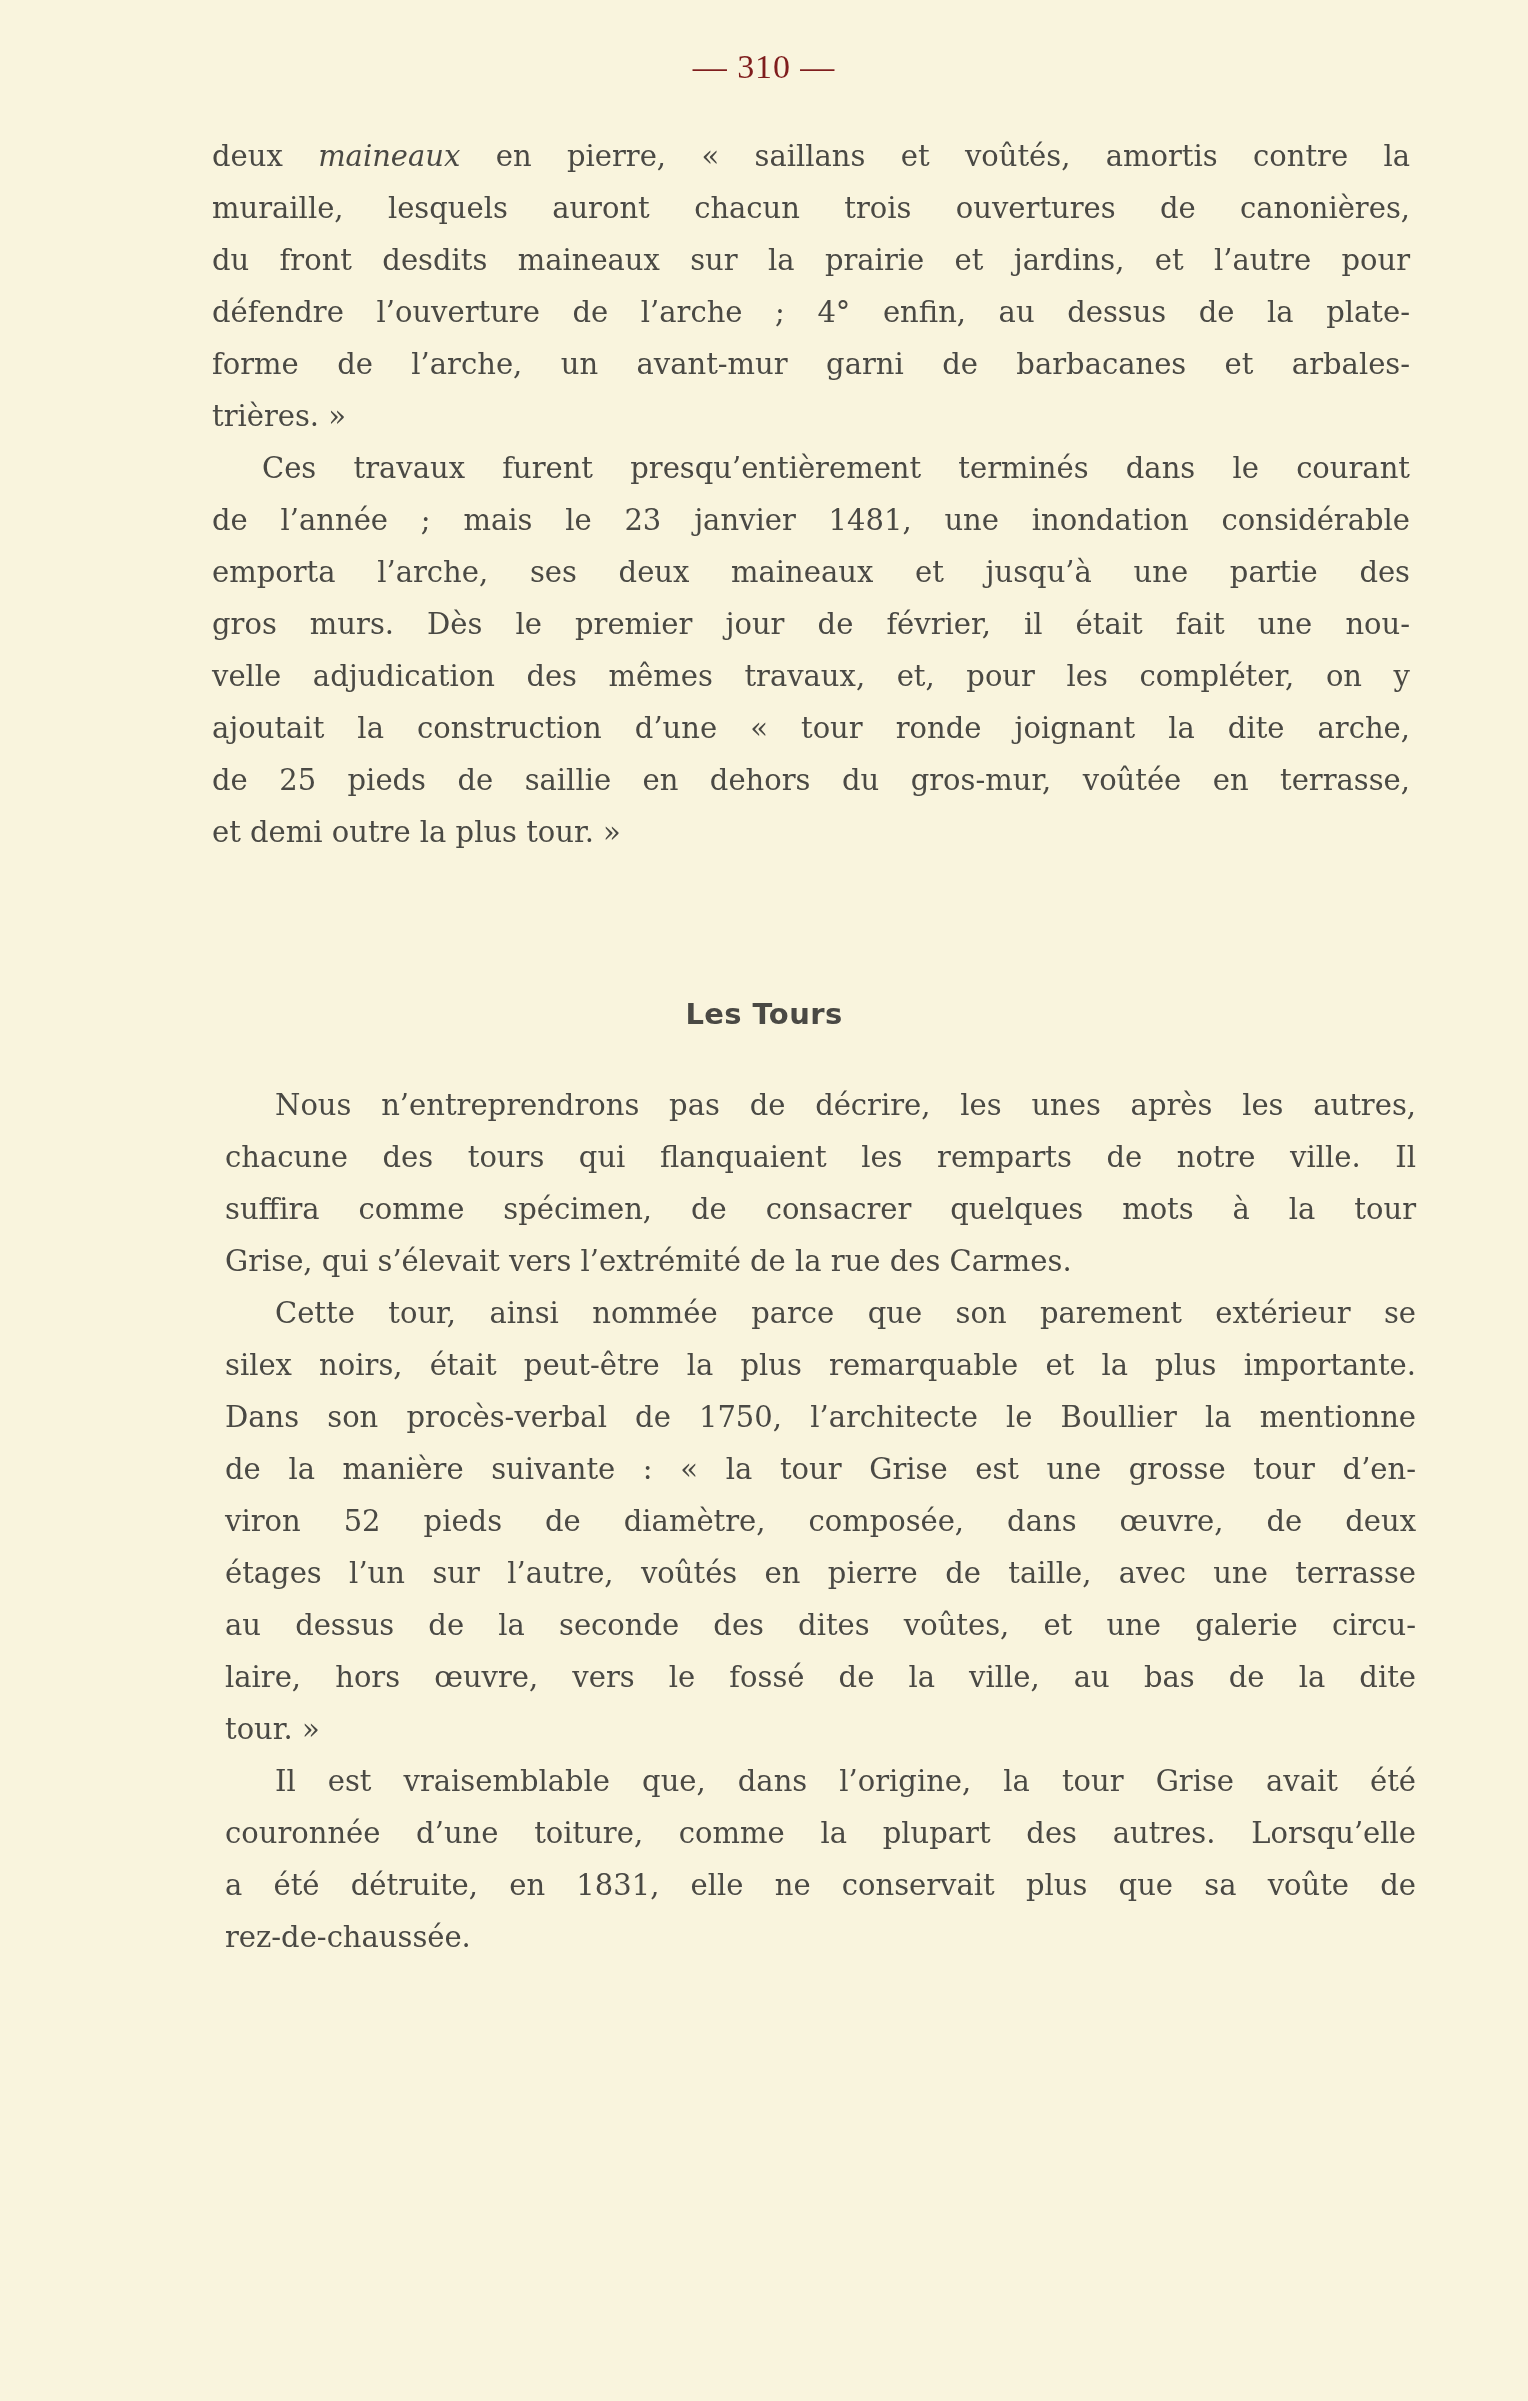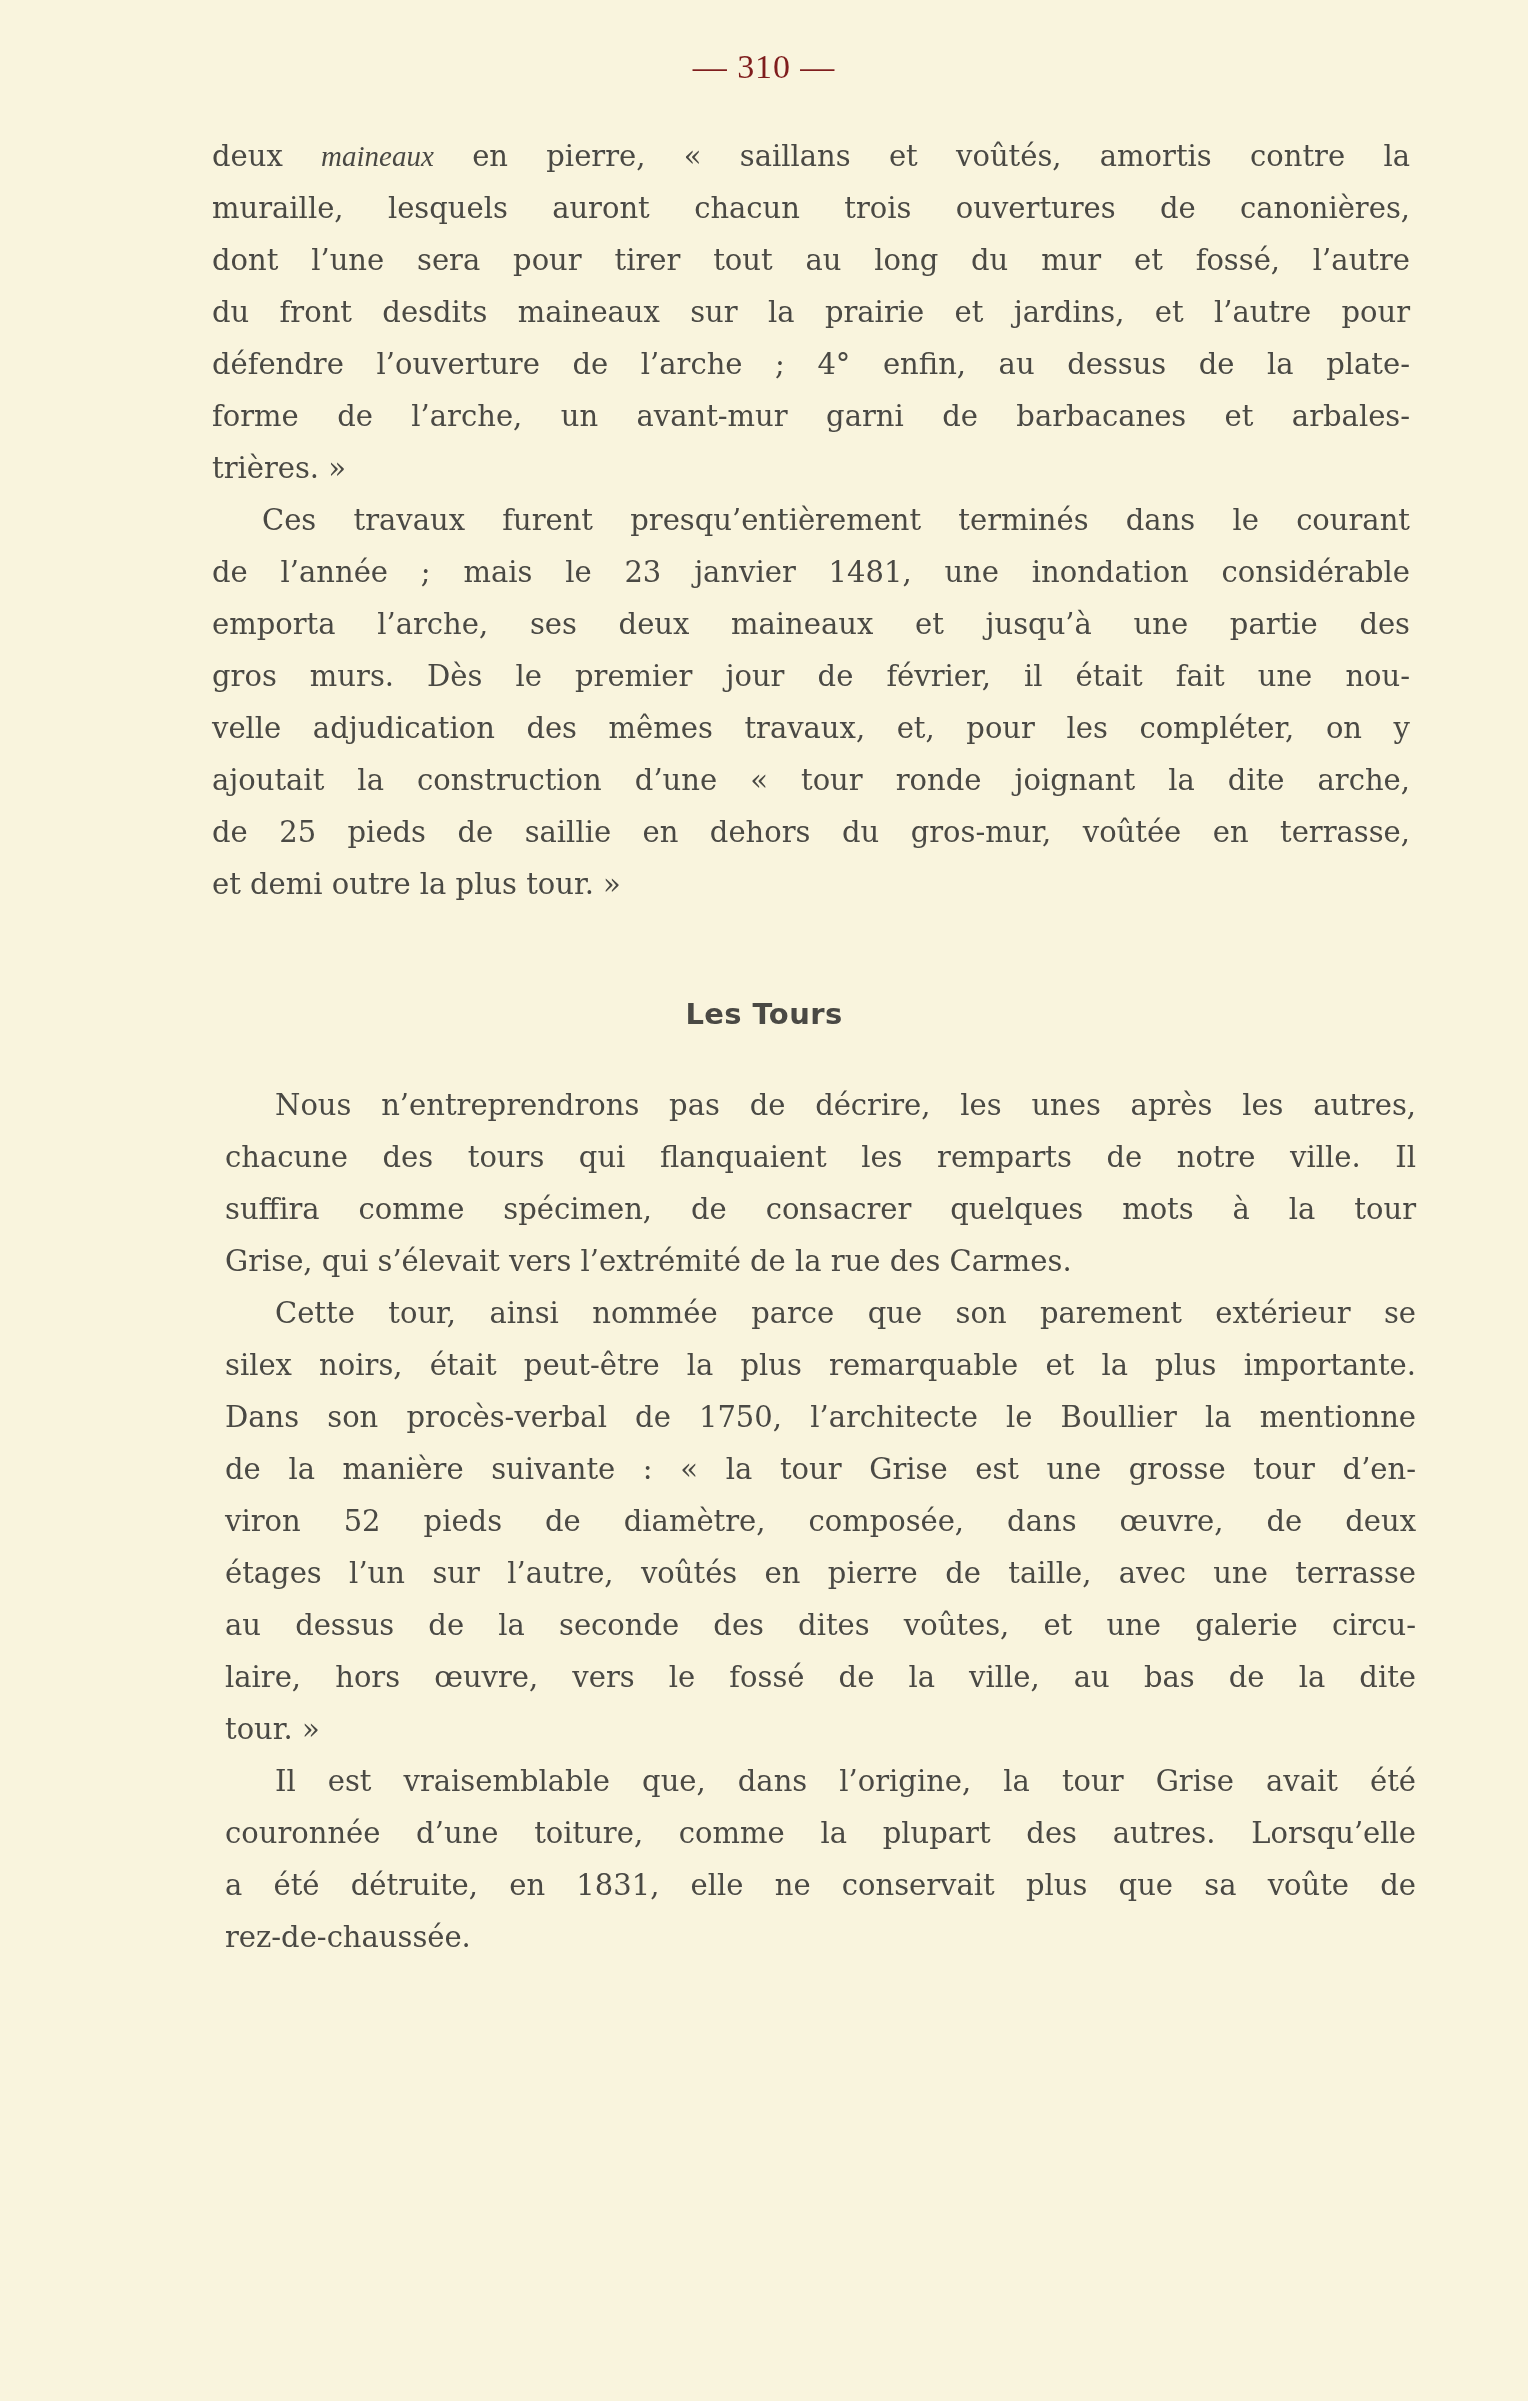--- a/index.html
+++ b/index.html
@@ -61,34 +61,32 @@
       width: 1528px;
       text-align: center;
       font-family: "DejaVu Sans", "Liberation Sans", sans-serif;
       font-weight: bold;
       font-size: 29px;
       letter-spacing: 0.4px;
       color: #4a4944;
     }
     em {
       font-style: italic;
-      font-family: Liberation Serif, serif;
     }
   </style>
 </head>
 <body>
 
 <div>
 
   <div class="page-number">— 310 —</div>
 
   <div class="block block-1">
     <span class="line"><span>deux </span><em>maineaux</em><span> en pierre, « saillans et voûtés, amortis contre la</span></span>
     <span class="line">muraille, lesquels auront chacun trois ouvertures de canonières,</span>
-    <span class="line">dont l’une sera pour tirer tout au long du mur et fossé, l’autre</span>
     <span class="line">du front desdits maineaux sur la prairie et jardins, et l’autre pour</span>
     <span class="line">défendre l’ouverture de l’arche ; 4° enfin, au dessus de la plate-</span>
     <span class="line">forme de l’arche, un avant-mur garni de barbacanes et arbales-</span>
     <span class="line last">trières. »</span>
     <span class="line indent">Ces travaux furent presqu’entièrement terminés dans le courant</span>
     <span class="line">de l’année ; mais le 23 janvier 1481, une inondation considérable</span>
     <span class="line">emporta l’arche, ses deux maineaux et jusqu’à une partie des</span>
     <span class="line">gros murs. Dès le premier jour de février, il était fait une nou-</span>
     <span class="line">velle adjudication des mêmes travaux, et, pour les compléter, on y</span>
     <span class="line">ajoutait la construction d’une « tour ronde joignant la dite arche,</span>

